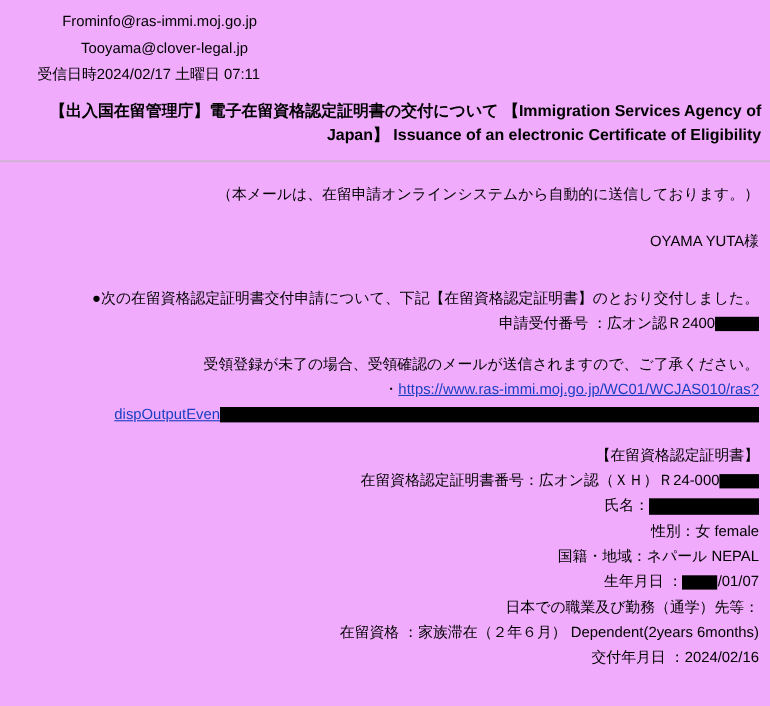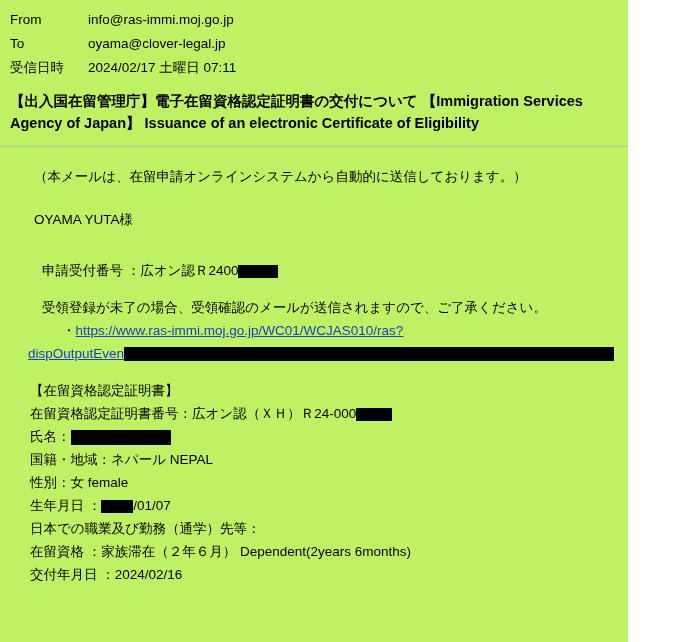--- a/index.html
+++ b/index.html
@@ -7,24 +7,25 @@
     margin: 0;
     padding: 0;
     width: 700px;
     height: 642px;
     background: #ffffff;
     font-family: "Liberation Sans", sans-serif;
     color: #000000;
   }
   #page {
     position: relative;
-    width: 628px;
+    width: 700px;
     height: 642px;
     overflow: hidden;
-    background: #bef264;
+    background: #f0abfc;
+    text-align: right;
   }
   
   .header {
     padding: 8px 0 0 0;
   }
   .field-row {
     display: flex;
     align-items: baseline;
     padding: 2px 0 2px 10px;
     font-size: 13.5px;
@@ -126,20 +127,21 @@
 
   <hr class="divider">
 
   <div class="body">
 
     <div class="auto-note">（本メールは、在留申請オンラインシステムから自動的に送信しております。）</div>
 
     <div class="salutation">OYAMA YUTA様</div>
 
     <div class="bullet-block">
+      <div class="bullet-line">●次の在留資格認定証明書交付申請について、下記【在留資格認定証明書】のとおり交付しました。</div>
       <div class="indent1 nowrap">
         <span>申請受付番号 ：広オン認Ｒ2400</span><span class="redact r1"></span>
       </div>
     </div>
 
     <div class="bullet-block">
       <div class="indent1">受領登録が未了の場合、受領確認のメールが送信されますので、ご了承ください。</div>
       <div class="indent3">
         ・<a class="link" href="#">https://www.ras-immi.moj.go.jp/WC01/WCJAS010/ras?</a>
       </div>
@@ -152,23 +154,23 @@
       <div>【在留資格認定証明書】</div>
 
       <div class="cert-line">
         <span>在留資格認定証明書番号：広オン認（ＸＨ）Ｒ24-000</span><span class="redact r4"></span>
       </div>
 
       <div class="cert-line">
         <span>氏名：</span><span class="redact redact-tall r3"></span>
       </div>
 
+      <div class="cert-line">性別：女 female</div>
+
       <div class="cert-line">国籍・地域：ネパール NEPAL</div>
-
-      <div class="cert-line">性別：女 female</div>
 
       <div class="cert-line">
         <span>生年月日 ：</span><span class="redact r5"></span><span>/01/07</span>
       </div>
 
       <div class="cert-line">日本での職業及び勤務（通学）先等：</div>
 
       <div class="cert-line">在留資格 ：家族滞在（２年６月） Dependent(2years 6months)</div>
 
       <div class="cert-line">交付年月日 ：2024/02/16</div>

